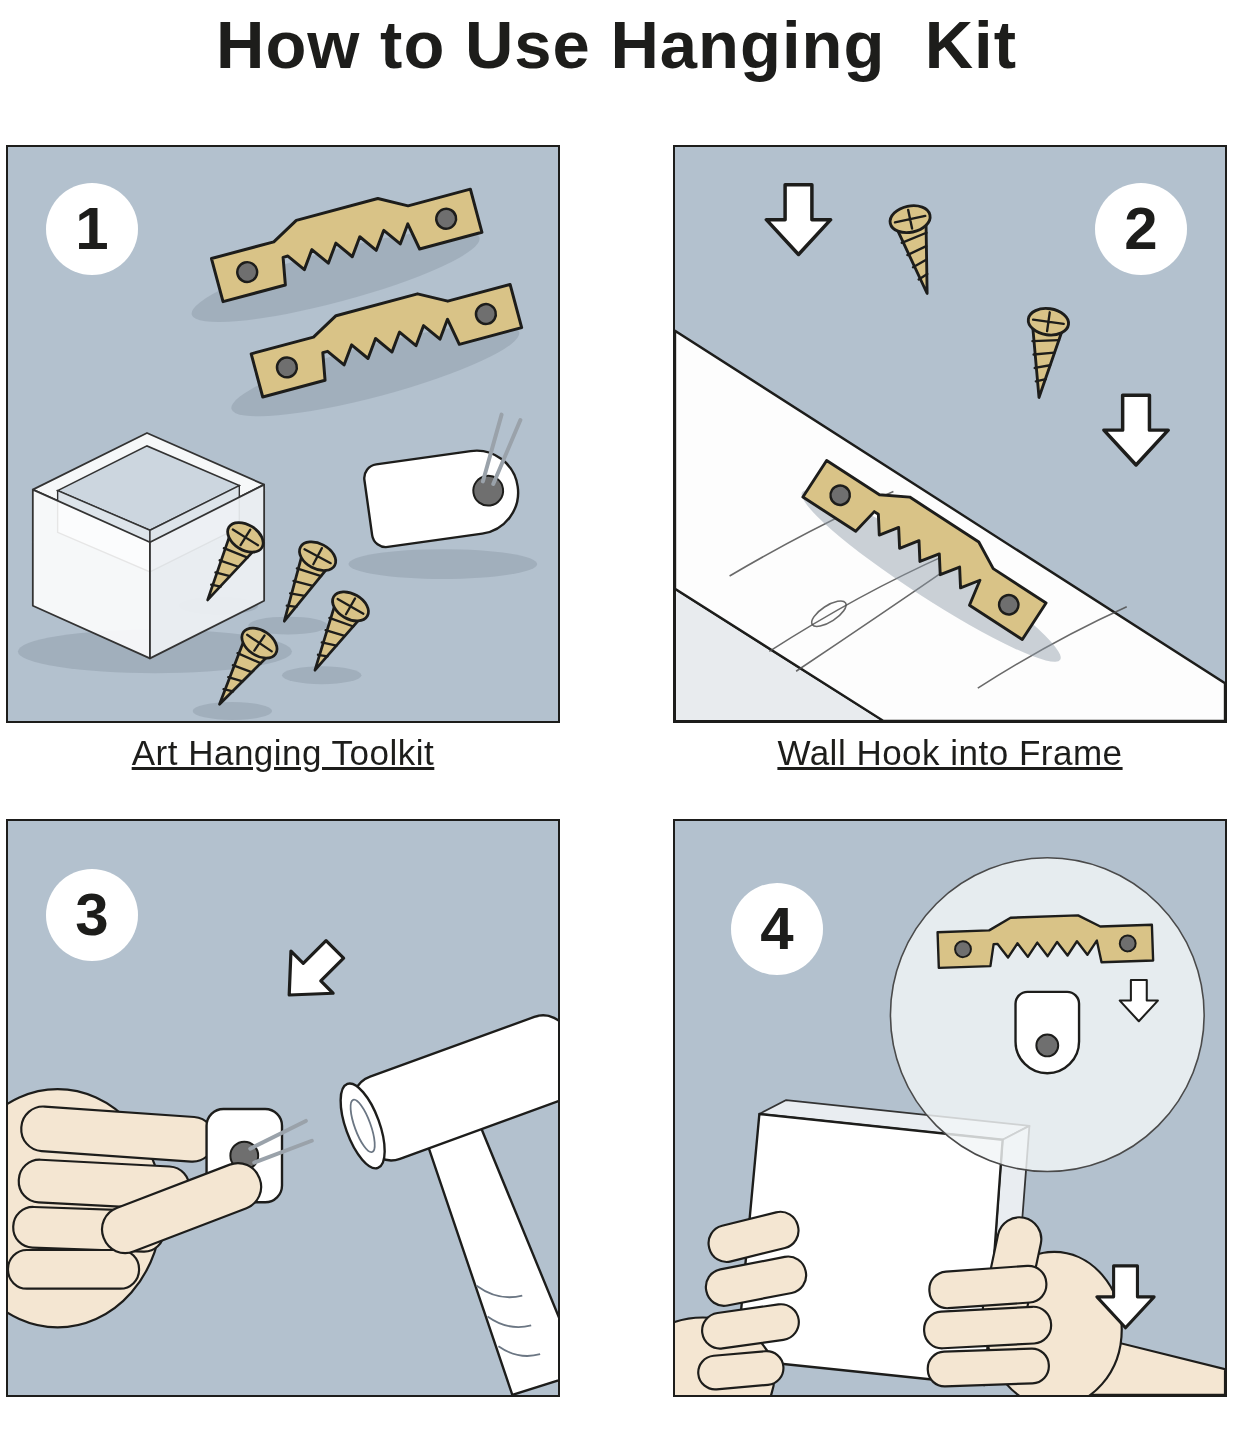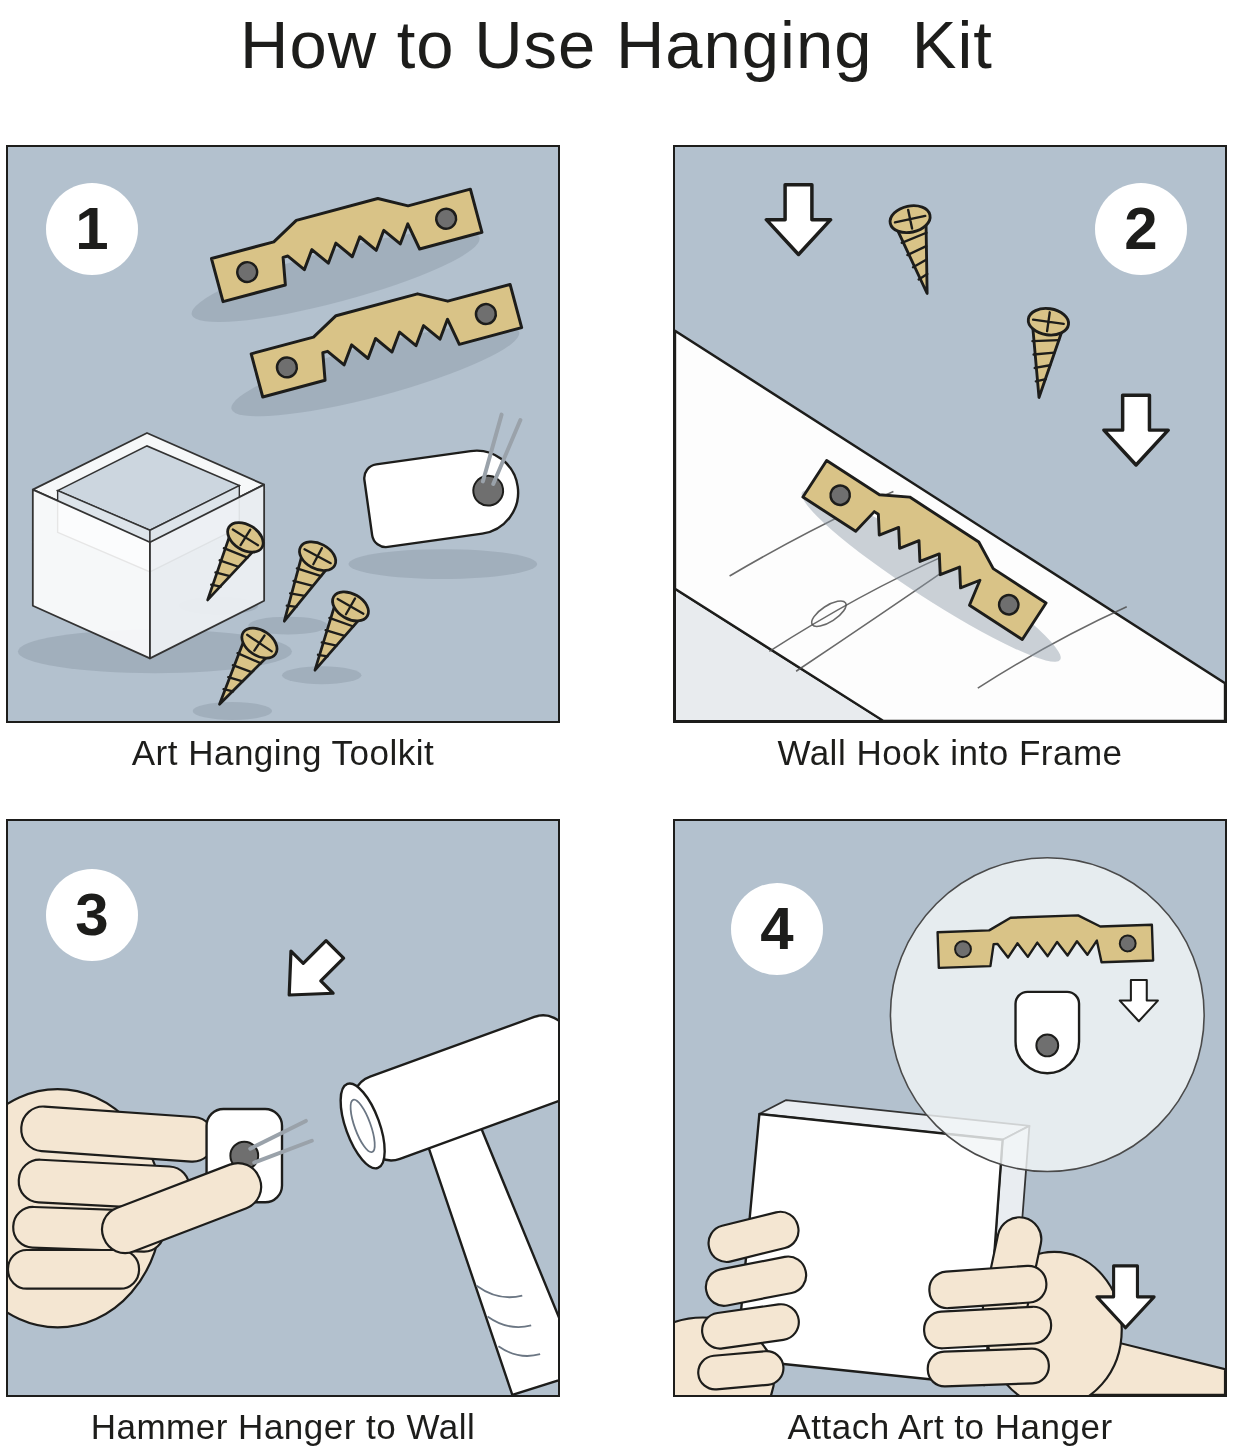--- a/index.html
+++ b/index.html
@@ -8,21 +8,21 @@
     width: 1233px; height: 1448px;
     background: var(--page-bg, #ffffff);
     font-family: "Liberation Sans", sans-serif;
     color: var(--text, #1d1d1b);
     overflow: hidden;
   }
   .title {
     margin: 6px 0 0;
     text-align: center;
     font-size: 67px;
-    font-weight: 400;
+    font-weight: 700;
     letter-spacing: 1px;
     white-space: pre;
     color: var(--text, #1d1d1b);
   }
   .grid {
     display: grid;
     grid-template-columns: 554px 554px;
     column-gap: 113px;
     row-gap: 46px;
     padding: 0 6px;
@@ -44,20 +44,21 @@
     background: #ffffff;
     display: flex; align-items: center; justify-content: center;
   }
   .badge-num { font-size: 60px; font-weight: 700; line-height: 1; }
   .caption {
     margin-top: 10px;
     text-align: center;
     font-size: 35px;
     letter-spacing: 0.5px;
     color: var(--text, #1d1d1b);
+    text-decoration: underline;
   }
 
   
   .brass   { fill: var(--brass, #d9c387); stroke: var(--outline, #1d1d1b); stroke-width: 2.4; stroke-linejoin: round; }
   .hole    { fill: var(--hole, #6f6f6f); stroke: var(--outline, #1d1d1b); stroke-width: 2; }
   .thread  { fill: none; stroke: var(--outline, #1d1d1b); stroke-width: 2; stroke-linecap: round; }
   .arrow   { fill: #ffffff; stroke: var(--outline, #1d1d1b); stroke-width: 2.6; stroke-linejoin: round; }
   .whiteobj{ fill: var(--object-white, #ffffff); stroke: var(--outline, #1d1d1b); stroke-width: 2.4; stroke-linejoin: round; }
   .thin    { fill: none; stroke: #6b7683; stroke-width: 1.8; }
   .shadow  { fill: var(--shadow, #8b99a6); opacity: 0.45; stroke: none; }
@@ -193,21 +194,20 @@
               <rect class="whiteobj" x="-122" y="-44" width="228" height="88" rx="26"></rect>
               <ellipse class="whiteobj" cx="-120" cy="0" rx="17" ry="45"></ellipse>
               <ellipse class="thin" cx="-120" cy="0" rx="8" ry="28"></ellipse>
             </g>
           </g>
         </svg>
         <div class="badge" style="left:38px;top:48px">
           <span class="badge-num">3</span>
         </div>
       </div>
-      <figcaption class="caption">Hammer Hanger to Wall</figcaption>
     </figure>
 
     <figure class="step">
       <div class="panel">
         <svg class="art" viewBox="0 0 554 578">
           <g>
             <polygon class="boxface2" points="85,295 112,281 357,307 330,321"></polygon>
             <polygon class="boxface2" points="330,321 357,307 338,554 312,568"></polygon>
             <polygon class="whiteobj" points="85,295 330,321 312,568 62,542"></polygon>
           </g>
@@ -236,17 +236,16 @@
               </g>
               <use href="#arrow-down" transform="translate(448,160) scale(0.8)"></use>
             </g>
           </g>
           <use href="#arrow-down" transform="translate(425,448) scale(1.2)"></use>
         </svg>
         <div class="badge" style="left:56px;top:62px">
           <span class="badge-num">4</span>
         </div>
       </div>
-      <figcaption class="caption">Attach Art to Hanger</figcaption>
     </figure>
 
   </div>
 </div>
 
 </body></html>

